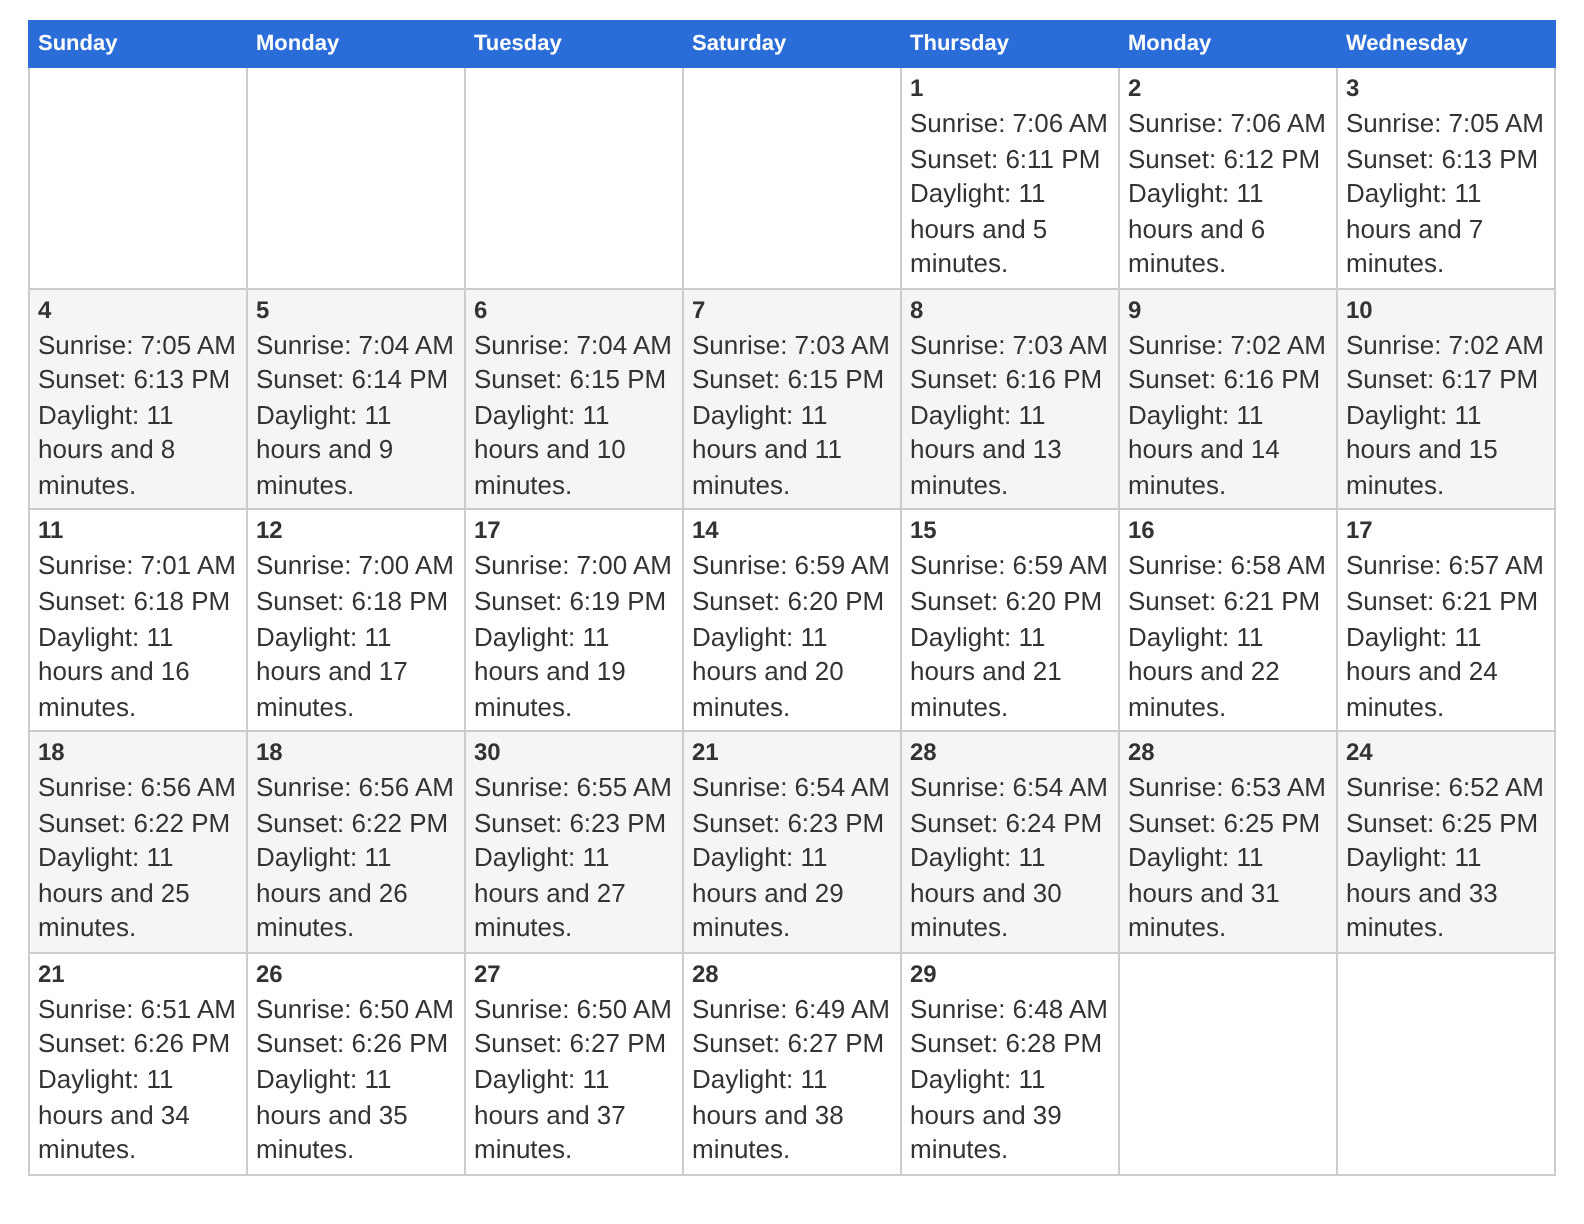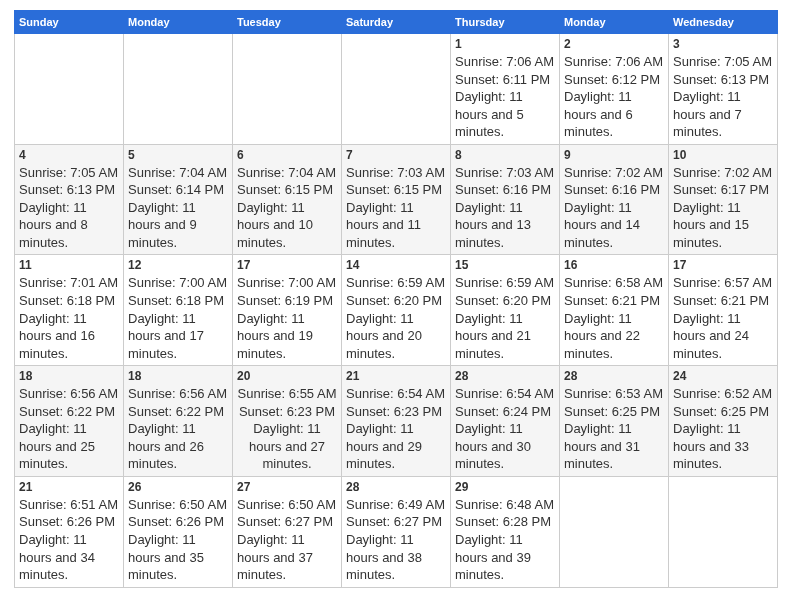--- a/index.html
+++ b/index.html
@@ -218,22 +218,22 @@
 Sunset: 6:22 PM
 Daylight: 11 hours and 25 minutes.</div>
           </td>
           <td>
             <div class="day-number">18</div>
             <div class="day-info" style="white-space: pre-line;">Sunrise: 6:56 AM
 Sunset: 6:22 PM
 Daylight: 11 hours and 26 minutes.</div>
           </td>
           <td>
-            <div class="day-number">20</div>
-            <div class="day-info" style="white-space: pre-line; text-align: center;">Sunrise: 6:55 AM
+            <div class="day-number">30</div>
+            <div class="day-info" style="white-space: pre-line;">Sunrise: 6:55 AM
 Sunset: 6:23 PM
 Daylight: 11 hours and 27 minutes.</div>
           </td>
           <td>
             <div class="day-number">21</div>
             <div class="day-info" style="white-space: pre-line;">Sunrise: 6:54 AM
 Sunset: 6:23 PM
 Daylight: 11 hours and 29 minutes.</div>
           </td>
           <td>

